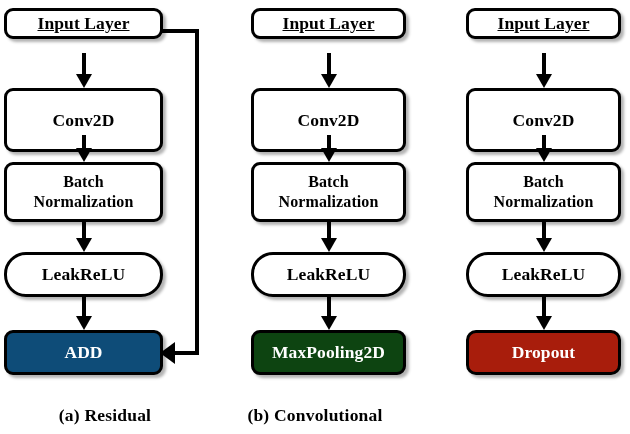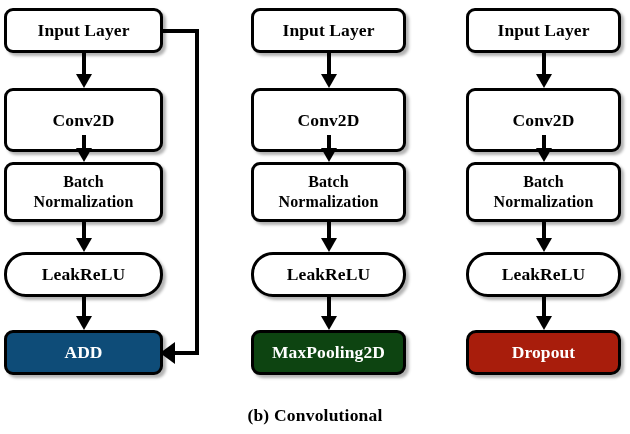--- a/index.html
+++ b/index.html
@@ -37,21 +37,21 @@
   .node .lbl{display:block;width:100%;padding:0 3px;}
   .node.two-line{font-size:16px;line-height:1.22;}
   .node.filled{color:#ffffff;}
 
   
   .col-a .node{left:4px;width:159px;}
   .col-b .node{left:41px;width:155px;}
   .col-c .node{left:46px;width:155px;}
 
   
-  .n-input{top:8px;height:45px;}
+  .n-input{top:8px;height:31px;text-decoration:underline;}
   .n-conv{top:88px;height:64px;}
   .n-bn{top:162px;height:60px;}
   .n-act{top:252px;height:45px;border-radius:22px;}
   .n-term{top:330px;height:45px;}
 
   
   .arrow{position:absolute;width:4px;background:#000000;}
   .arrow::after{
     content:"";
     position:absolute;
@@ -129,20 +129,21 @@
 
     <div class="node n-term filled" style="background:#0e4c78;">
       <span class="lbl">ADD</span>
     </div>
 
     <div class="skip-seg skip-top"></div>
     <div class="skip-seg skip-right"></div>
     <div class="skip-seg skip-bottom"></div>
     <div class="skip-head"></div>
 
+    <div class="caption">(a) Residual</div>
   </div>
 
   <div class="column col-b">
 
     <div class="node n-input">
       <span class="lbl">Input Layer</span>
     </div>
     <div class="arrow a1"></div>
 
     <div class="node n-conv">

